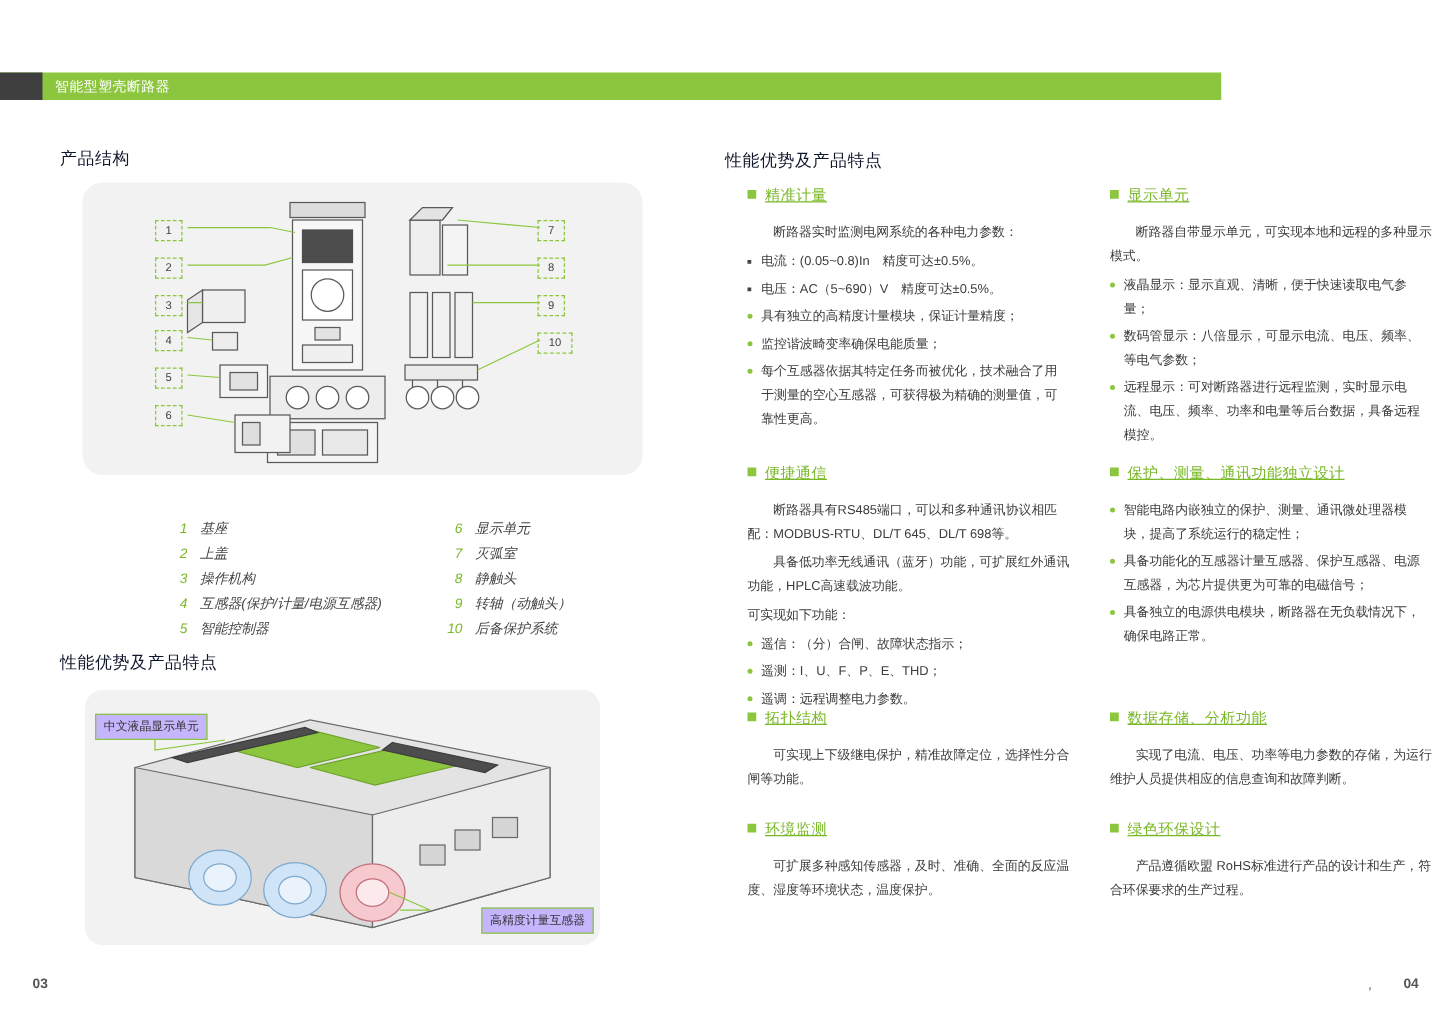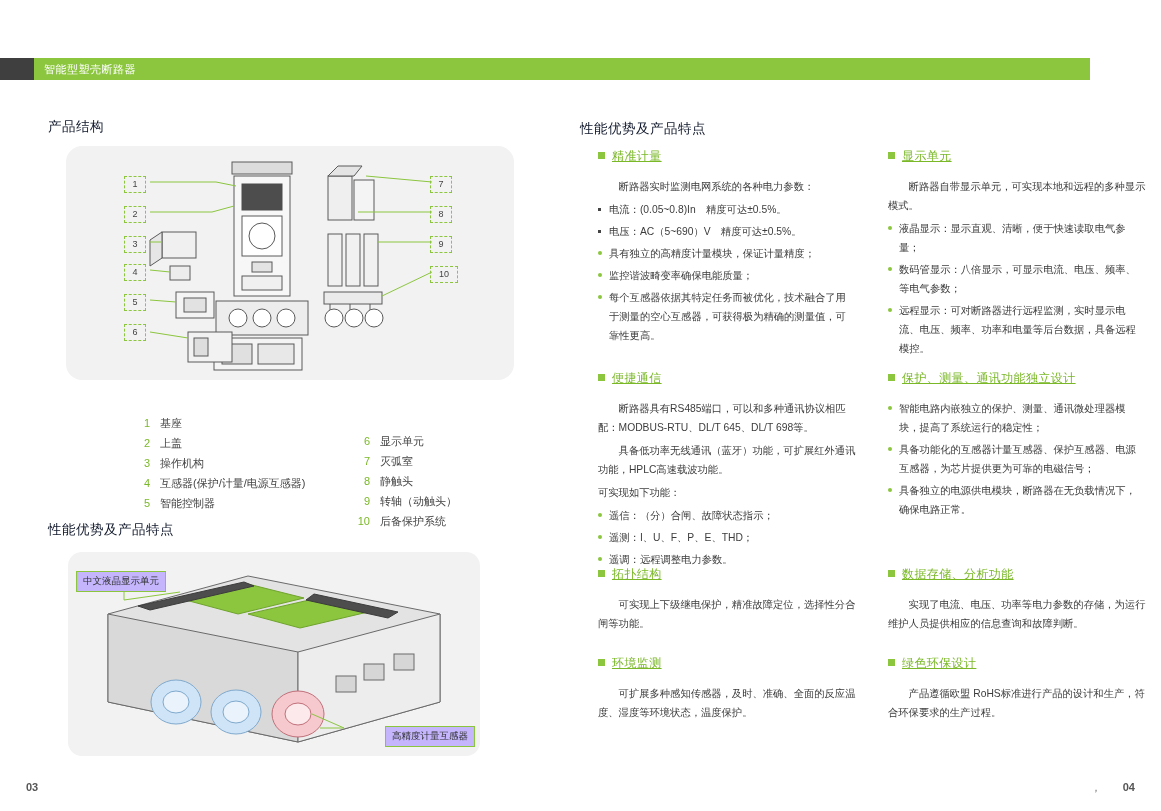--- a/index.html
+++ b/index.html
@@ -5,21 +5,21 @@
   html,body{margin:0;padding:0;}
   body{
     width:1161px;height:811px;background:#ffffff;
     font-family:"Liberation Sans","DejaVu Sans",sans-serif;
     color:#333;overflow:hidden;position:relative;
   }
   .page{position:absolute;left:0;top:0;width:1161px;height:811px;}
 
   
   .header-bar{
-    position:absolute;left:0;top:58px;width:1090px;height:22px;
+    position:absolute;left:0;top:58px;width:977px;height:22px;
     background:#8cc63f;
   }
   .header-bar .dark{
     position:absolute;left:0;top:0;width:34px;height:22px;background:#3f3f3f;
   }
   .header-bar .title{
     position:absolute;left:44px;top:4px;font-size:11px;color:#ffffff;letter-spacing:.5px;
   }
 
   
@@ -41,24 +41,24 @@
   }
 
   
   .callout{
     position:absolute;width:20px;height:15px;border:1px dashed #8cc63f;
     font-size:9px;color:#444;text-align:center;line-height:14px;background:transparent;
   }
 
   
   .legend{position:absolute;font-size:11px;color:#444;}
-  .legend .row{position:relative;height:20px;line-height:20px;white-space:nowrap;}
+  .legend .row{position:relative;height:20px;line-height:20px;white-space:nowrap;font-style:italic;}
   .legend .num{display:inline-block;width:20px;color:#7ab828;text-align:right;margin-right:10px;font-size:11px;}
   #legend-left{left:130px;top:413px;}
-  #legend-right{left:350px;top:413px;margin-top:18px;}
+  #legend-right{left:350px;top:413px;}
 
   
   .tag{
     position:absolute;border:1px solid #8cc63f;background:#c4b5fd;
     font-size:9.5px;color:#333;padding:3px 6px;white-space:nowrap;
   }
   #tag-lcd{left:76px;top:571px;}
   #tag-ct{left:385px;top:726px;}
 
   .blk{position:absolute;width:258px;}

